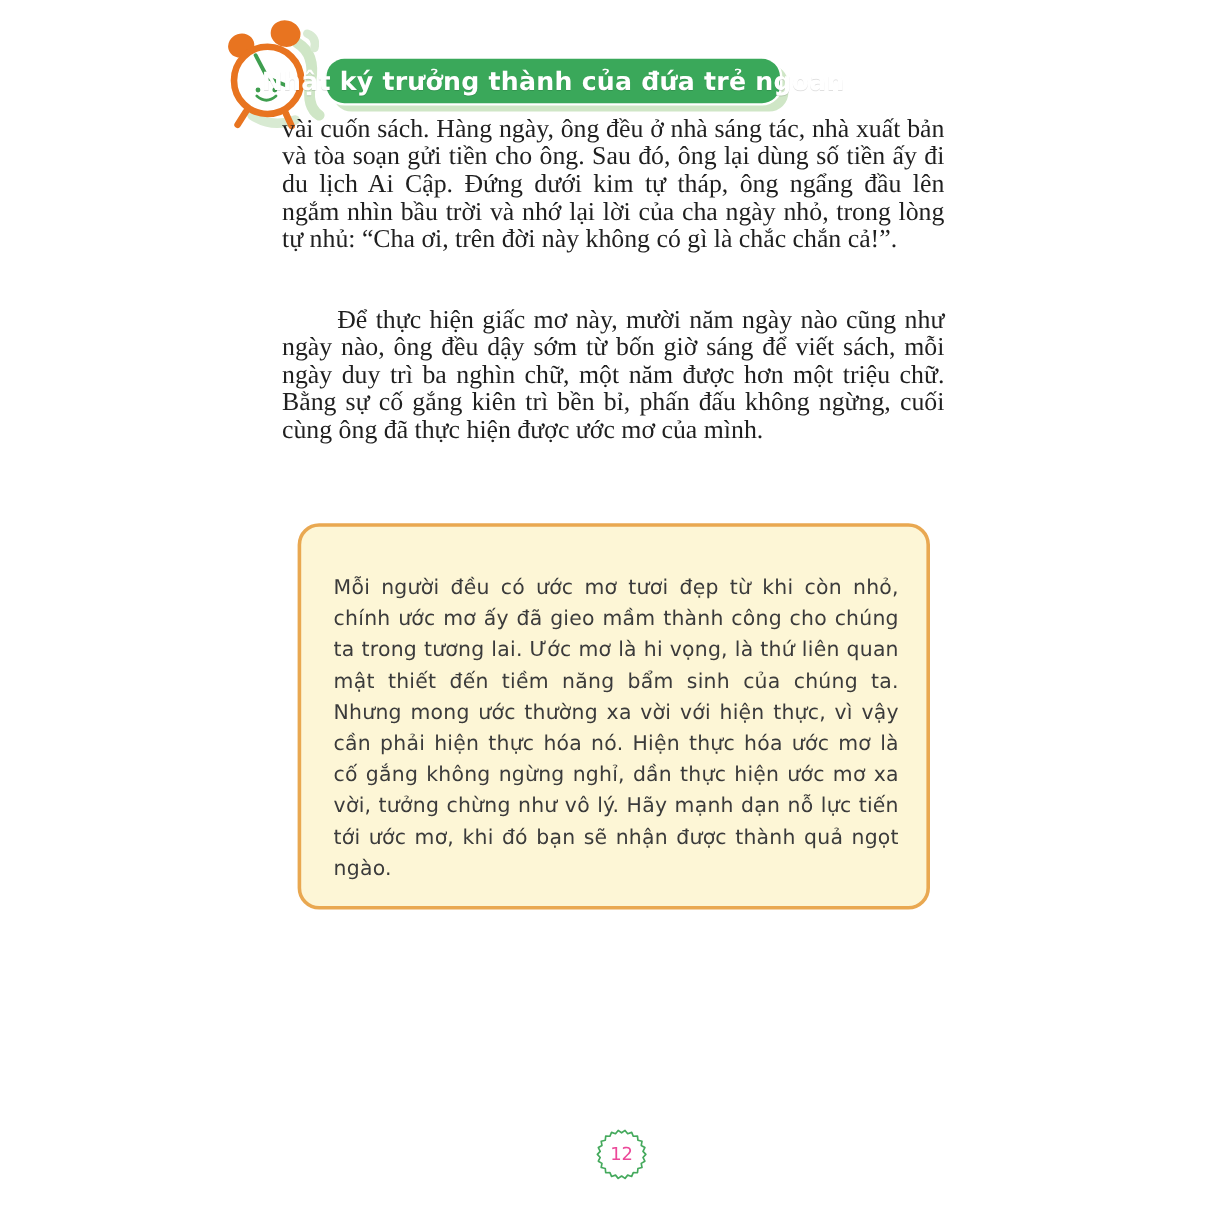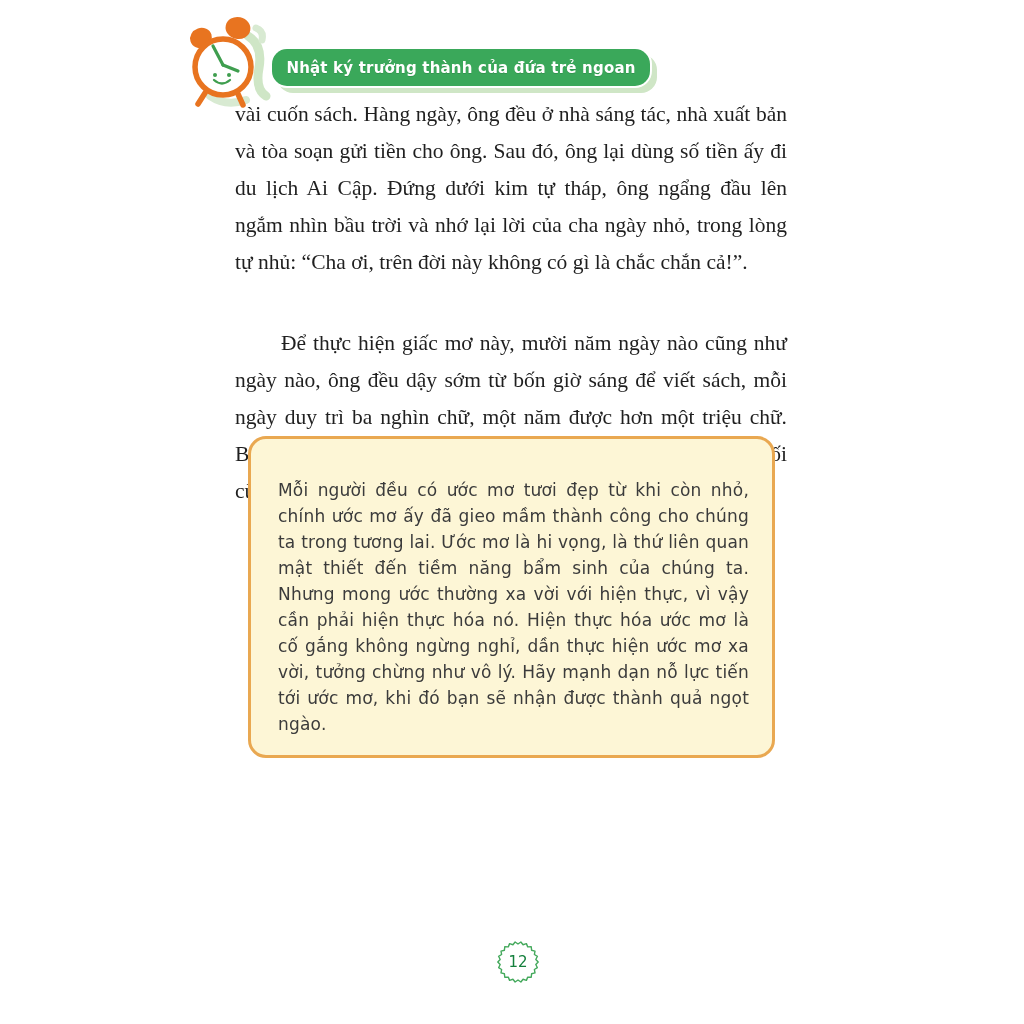--- a/index.html
+++ b/index.html
@@ -25,30 +25,30 @@
   .clock-wrap{position:absolute;left:176px;top:14px;width:112px;height:96px;}
   .badge{
     position:absolute;left:272px;top:49px;width:378px;height:37px;
     background:var(--green);
     border-radius:15px;
     display:flex;align-items:center;justify-content:center;
     box-shadow:0 0 0 2px #ffffff, 6px 6px 0 1px var(--green-light);
   }
   .badge span{
     font-family:"DejaVu Sans", sans-serif;
-    font-weight:bold;font-size:15px;color:#ffffff;
+    font-weight:bold;font-size:21px;color:#ffffff;
     white-space:nowrap;letter-spacing:.2px;
     text-shadow:0 1px 0 rgba(0,0,0,.12);
   }
 
   
   .main-text{
     position:absolute;left:235px;top:96px;width:552px;
     color:var(--text-dark);
-    font-size:21.5px;line-height:37px;text-align:justify;
+    font-size:21.5px;line-height:23px;text-align:justify;
   }
   .main-text p{margin:0 0 19px 0;}
   .main-text p.indent{text-indent:46px;margin-top:44px;}
 
   
   .lesson{position:absolute;left:248px;top:447px;width:527px;}
   .lesson-banner{
     position:relative;z-index:2;margin:0 auto;
     width:294px;height:42px;
     background:var(--pink);border-radius:17px;
@@ -77,21 +77,21 @@
 
   
   .pageno{
     position:absolute;left:496px;top:940px;width:44px;height:44px;
   }
   .pageno svg{position:absolute;left:0;top:0;}
   .pageno .num{
     position:absolute;left:0;top:0;width:44px;height:44px;
     display:flex;align-items:center;justify-content:center;
     font-family:"DejaVu Sans", sans-serif;
-    font-size:15px;color:#15803d;
+    font-size:15px;color:#ec4899;
   }
 </style>
 </head>
 <body>
 
 <div class="page">
 
   <div class="clock-wrap">
     <svg width="112" height="96" viewBox="0 0 112 96" aria-hidden="true">
 

